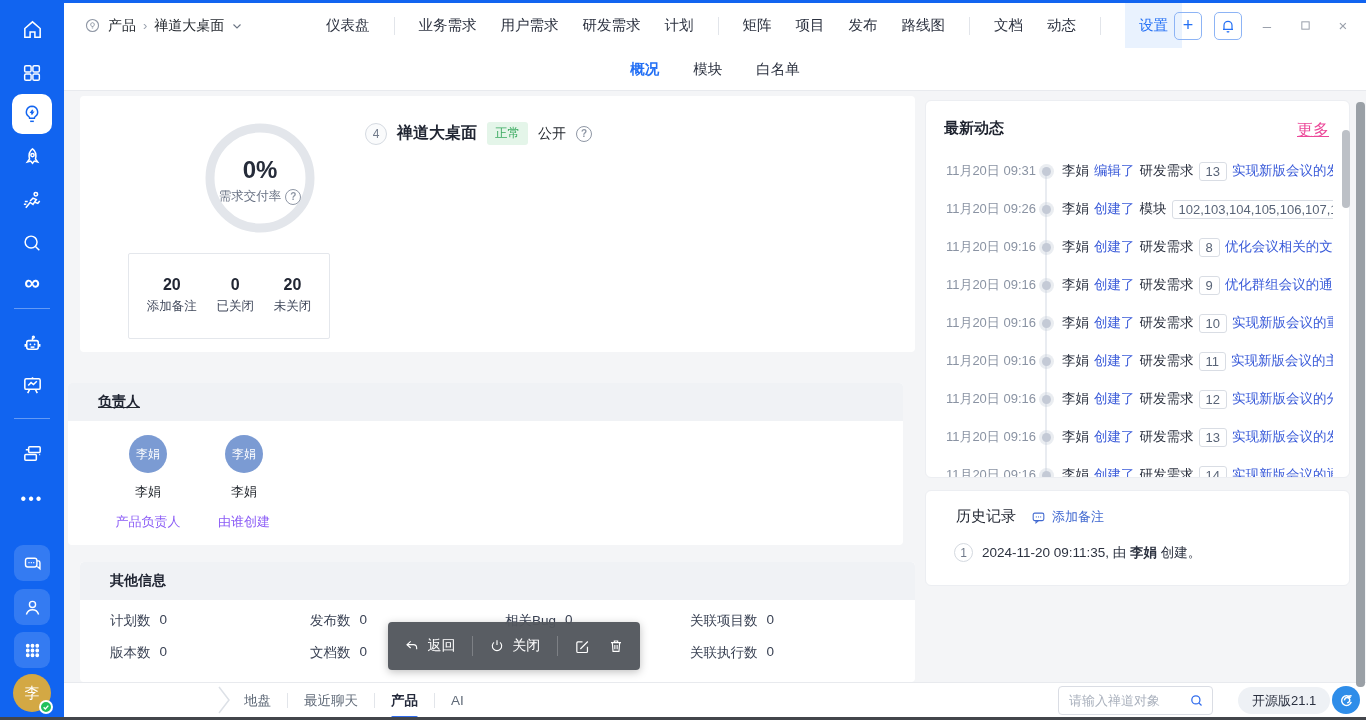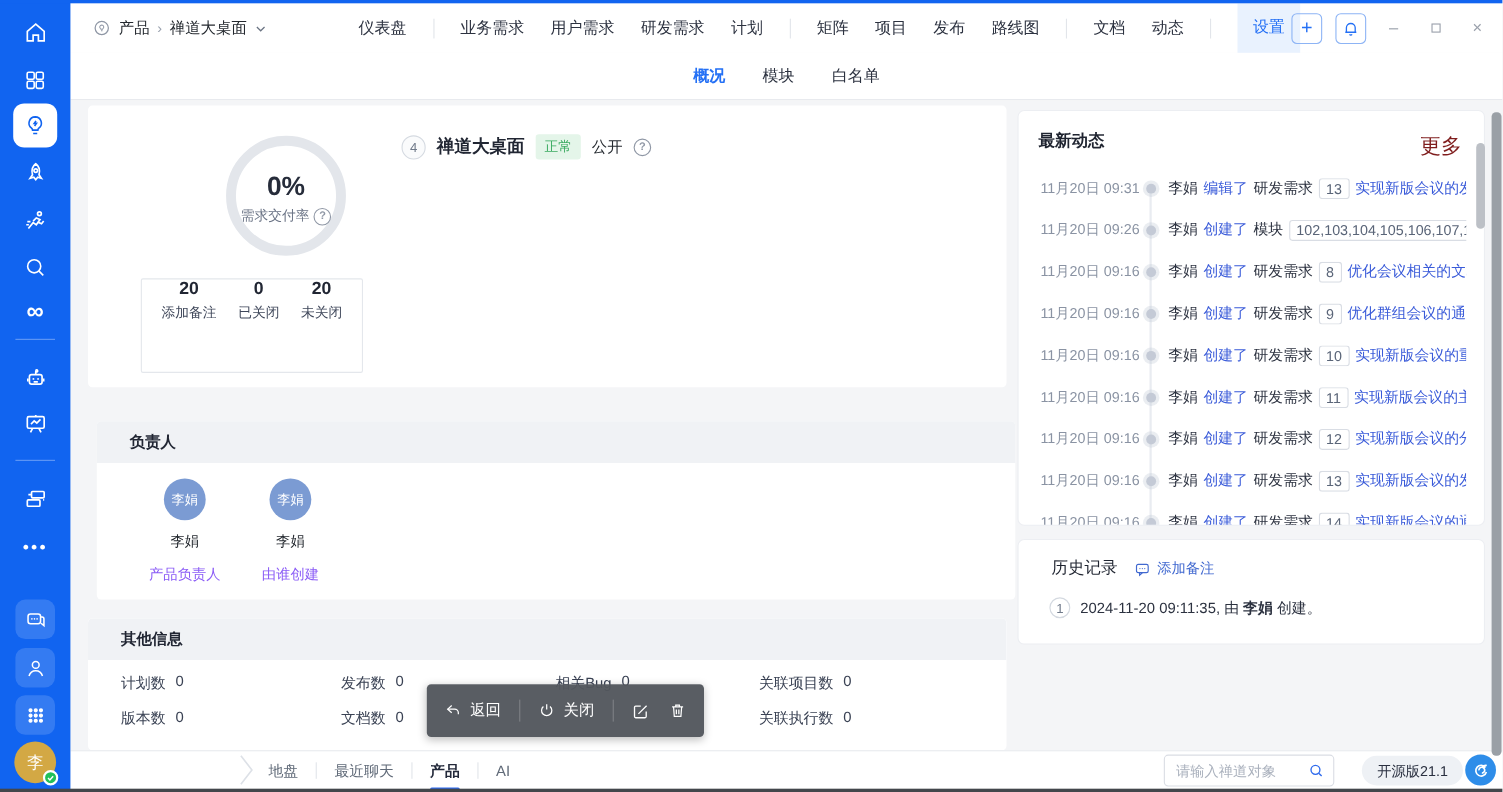--- a/index.html
+++ b/index.html
@@ -46,40 +46,40 @@
   #card-overview { left:80px; top:96px; width:835px; height:256px; }
   #ring-wrap { position:absolute; left:122px; top:24px; width:116px; height:116px; }
   #ring-text { position:absolute; left:0; top:36px; width:116px; text-align:center; font-size:24px; font-weight:bold; color:#262c3a; }
   #ring-label { position:absolute; left:0; top:68px; width:116px; text-align:center; font-size:12.5px; color:#6a7385; display:flex; justify-content:center; align-items:center; gap:4px; }
   #title-row { position:absolute; left:285px; top:26px; display:flex; align-items:center; gap:10px; }
   #id-badge { width:22px; height:22px; border:1px solid #d5dae1; background:#fafbfc; border-radius:50%; font-size:12px; color:#707a8a; display:flex; align-items:center; justify-content:center; }
   #product-title { font-size:16px; font-weight:bold; color:#212633; }
   #status-badge { background:#e4f5e9; color:#3cab62; font-size:12.5px; padding:3px 8px; border-radius:3px; }
   #visibility-label { font-size:14px; color:#24292f; }
   .help-circle { width:16px; height:16px; border:1.3px solid #8f97a5; border-radius:50%; color:#8f97a5; font-size:10px; display:inline-flex; align-items:center; justify-content:center; font-weight:bold; }
-  #stats-box { position:absolute; left:48px; top:157px; width:202px; height:86px; border:1px solid #e4e7ec; border-radius:2px; display:flex; justify-content:space-around; padding:0 8px; }
+  #stats-box { position:absolute; left:48px; top:157px; width:202px; height:86px; border:1px solid #e4e7ec; border-radius:2px; display:flex; align-items:center; justify-content:space-around; padding:0 8px; }
   .stat-col { text-align:center; }
   .stat-value { font-size:16px; font-weight:bold; color:#212633; }
   .stat-label { font-size:12.5px; color:#3f475a; margin-top:3px; max-width:62px; line-height:1.5; }
 
   .card-header { height:38px; background:#f0f2f5; display:flex; align-items:center; padding-left:30px; font-size:14px; font-weight:bold; color:#212633; border-radius:4px 4px 0 0; }
-  #card-owners { left:88px; top:383px; width:835px; height:162px; }
+  #card-owners { left:68px; top:383px; width:835px; height:162px;text-decoration:underline; }
   .owner { position:absolute; top:52px; width:96px; text-align:center; }
   .owner-avatar { width:38px; height:38px; margin:0 auto; border-radius:50%; background:#7b9bd3; color:#fff; font-size:12px; display:flex; align-items:center; justify-content:center; }
   .owner-name { margin-top:10px; font-size:13px; color:#24292f; }
   .owner-role { margin-top:12px; font-size:13px; color:#8b5cf6; }
 
   #card-other { left:80px; top:562px; width:835px; height:120px; overflow:hidden; }
   .info-cell { position:absolute; font-size:13.5px; color:#3a4254; display:flex; gap:9px; }
   .info-val { color:#3a4254; }
 
   
   #card-activity { left:925px; top:100px; width:425px; height:378px; border:1px solid #eceef2; border-radius:6px; overflow:hidden; }
   #activity-header { position:absolute; left:18px; top:18px; font-size:15px; font-weight:bold; color:#1f2430; }
-  #activity-more { position:absolute; right:20px; top:19px; font-size:19px; color:#7f1d1d; cursor:pointer; }
+  #activity-more { position:absolute; right:20px; top:19px; font-size:16px; color:#ec4899; cursor:pointer;text-decoration:underline; }
   #timeline-line { position:absolute; left:119px; top:70px; bottom:0; width:2px; background:#e9ecf1; }
   #act-list { position:absolute; left:0; top:51px; width:425px; }
   .act-row { position:relative; height:38px; display:flex; align-items:center; }
   .act-time { position:absolute; left:18px; width:92px; text-align:right; font-size:13px; color:#8a93a3; white-space:nowrap; }
   .act-dot { position:absolute; left:116px; width:9px; height:9px; border-radius:50%; background:#c4cad6; box-shadow:0 0 0 3px rgba(196,202,214,0.35); }
   .act-body { position:absolute; left:136px; width:271px; white-space:nowrap; overflow:hidden; font-size:13.5px; display:flex; align-items:center; gap:5px; }
   .act-user { color:#2c3240; }
   .act-action { color:#3a5bd9; }
   .act-object { color:#2c3240; }
   .act-badge { border:1px solid #d9dde4; border-radius:3px; padding:1px 6px; color:#5a6578; font-size:13px; flex:0 0 auto; max-width:180px; overflow:hidden; }

